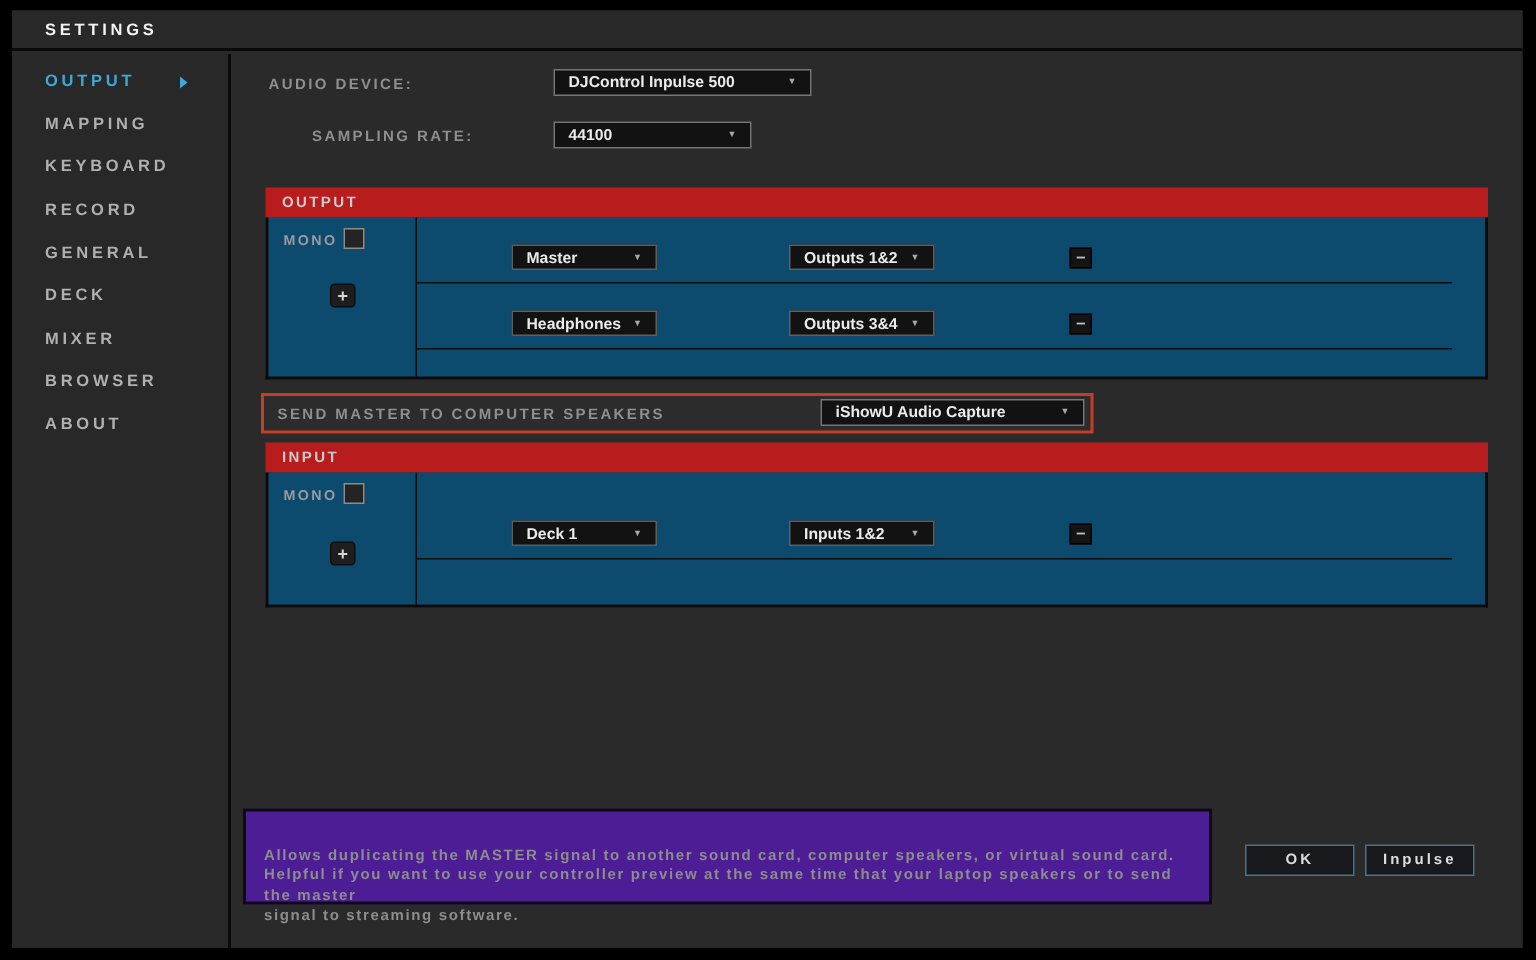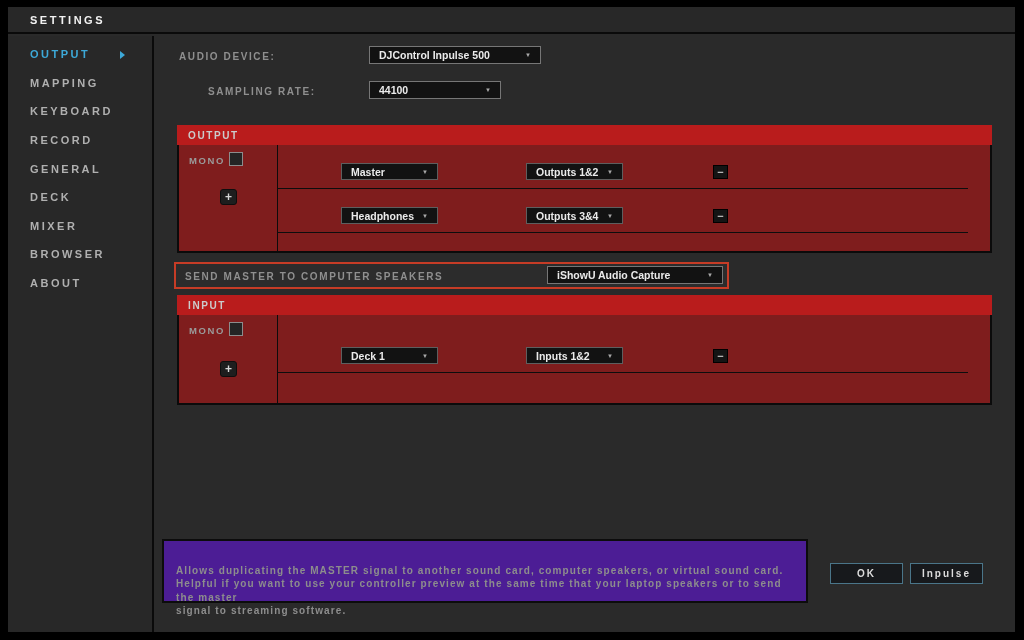--- a/index.html
+++ b/index.html
@@ -30,21 +30,21 @@
         color:#ebebeb; font-size:10.5px; font-weight:bold; display:flex;
         align-items:center; justify-content:space-between; padding:0 9px;
         cursor:pointer; }
   .dd .caret { font-size:6px; color:#a8a8a8; margin-left:8px; flex:0 0 auto; }
   .dd.row-dd { border-color:#5e5e5e; height:17px;justify-content:space-between; }
 
   .section { position:absolute; left:23px; width:815px; }
   .sec-header { height:20px; background:#b91c1c; color:#cbcbcb; font-size:10px;
                 font-weight:bold; letter-spacing:1.6px; display:flex;
                 align-items:center; padding-left:11px; }
-  .sec-body { position:relative; background:#7f1d1d; border:2px solid #0b0b0b;
+  .sec-body { position:relative; background:#0c4a6e; border:2px solid #0b0b0b;
               border-top:none; }
   .leftcol { position:absolute; left:0; top:0; bottom:0; width:99px;
              border-right:1px solid #0c0c0c; }
   .mono-lbl { position:absolute; left:10px; top:10px; font-size:9.5px; font-weight:bold;
               letter-spacing:1.6px; color:#9b9b9b; }
   .checkbox { position:absolute; left:50px; top:7px; width:14px; height:14px;
               border:1px solid #8c8c8c; background:#242424; cursor:pointer; }
   .plus-btn { position:absolute; left:41px; width:17px; height:16px; background:#1e1e1e;
               border:1px solid #0e0e0e; border-radius:3px; color:#d6d6d6; font-size:12px;
               font-weight:bold; display:flex; align-items:center; justify-content:center;

